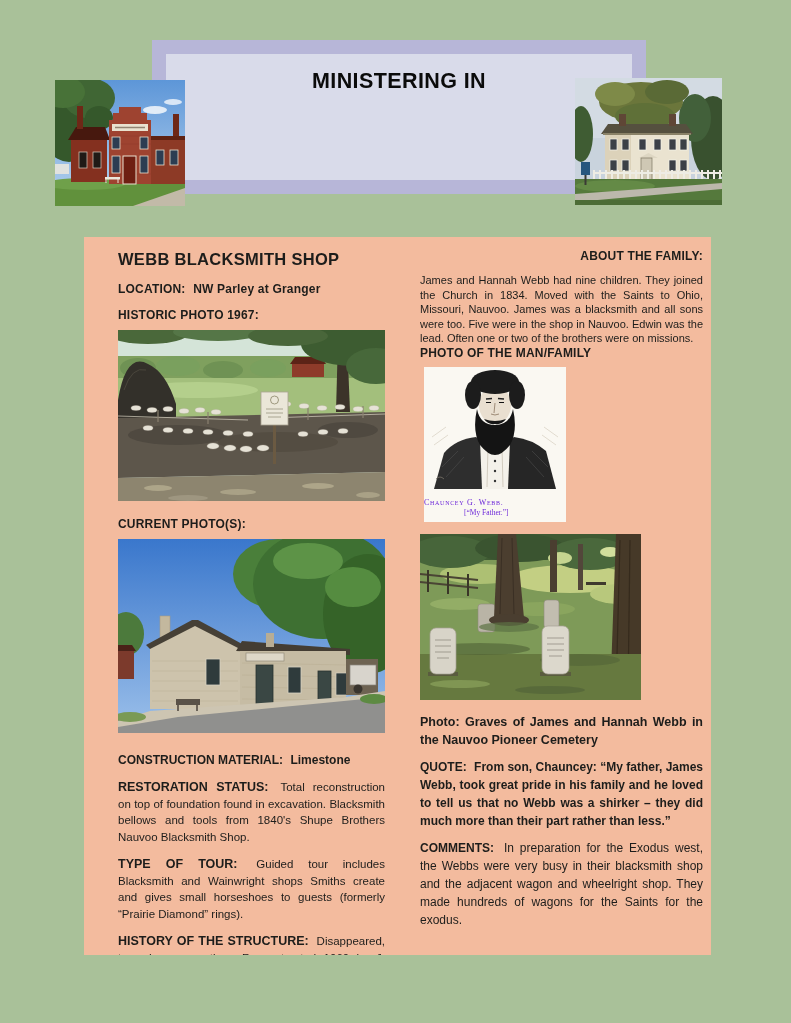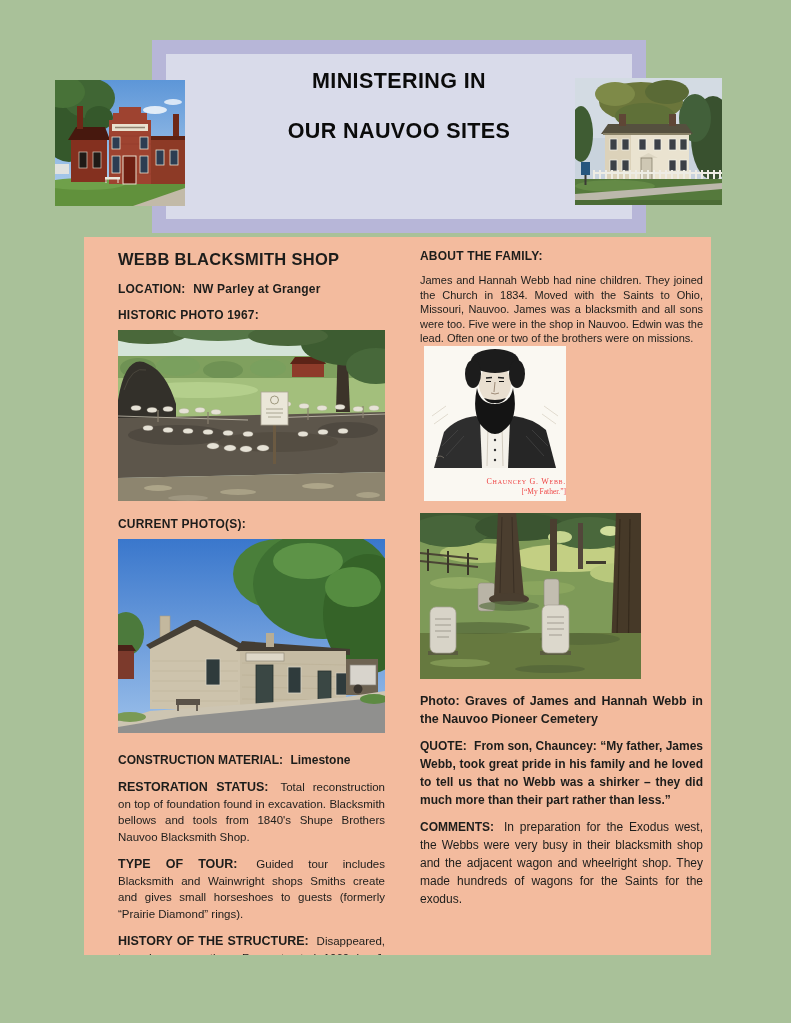--- a/index.html
+++ b/index.html
@@ -1,20 +1,20 @@
 <!DOCTYPE html>
 <html><head>
 <meta charset="utf-8">
 <style>
   html,body{margin:0;padding:0;background:#a9c199;}
   .page{position:relative;width:791px;height:1023px;background:#a9c199;
         font-family:"Liberation Sans",sans-serif;color:#1d1d1b;overflow:hidden;}
 
   
-  .header-frame{position:absolute;left:152px;top:40px;width:494px;height:193px;background:#b7b6d8;text-decoration:underline;}
+  .header-frame{position:absolute;left:152px;top:40px;width:494px;height:154px;background:#b7b6d8;text-decoration:underline;}
   .header-panel{position:absolute;left:14px;top:14px;right:14px;bottom:14px;background:#d9dbea;}
   .title-line{text-align:center;font-size:21.5px;font-weight:bold;letter-spacing:.4px;
               color:#0b0b0b;line-height:26px;}
   .title-line.l1{margin-top:14px;}
   .title-line.l2{margin-top:24px;}
 
   .hdr-photo{position:absolute;overflow:hidden;}
   .hdr-photo svg,.fig svg{display:block;}
   .photo-left{left:55px;top:80px;width:130px;height:126px;}
   .photo-right{left:575px;top:78px;width:147px;height:127px;}
@@ -35,43 +35,42 @@
   .fig{margin:0;}
   .fig-historic{margin:0 0 16px 0;width:267px;height:171px;}
   .fig-current{margin:0 0 19px 0;width:267px;height:194px;}
   .fig-cemetery{margin:2px 0 13px 0;width:221px;height:166px;}
 
   .construction{font-size:12px;font-weight:bold;line-height:16px;margin:0 0 11px 0;}
 
   .para{font-size:11.5px;line-height:16.5px;text-align:justify;margin:0 0 11px 0;}
   .para .lbl{font-weight:bold;font-size:12.5px;}
   .para-sm{font-size:11px;line-height:14.5px;text-align:justify;margin:0 0 0 0;}
-  .label-about{margin-bottom:9px;}
+  .label-about{margin-bottom:9px;text-align:right;}
 
   .cap-bold{font-size:12.5px;font-weight:bold;line-height:18px;text-align:justify;margin:0 0 9px 0;}
   .quote{font-size:12px;font-weight:bold;line-height:18px;text-align:justify;margin:0 0 9px 0;}
   .comments{font-size:12px;line-height:18px;text-align:justify;margin:0;}
   .comments .lbl{font-weight:bold;}
 
   
   .portrait{position:relative;width:142px;height:155px;background:#faf8f2;margin:0 0 12px 4px;}
-  .portrait-cap{position:absolute;left:0;right:0;bottom:5px;text-align:right;
-                font-family:"Liberation Serif",serif;color:#ef4444;}
+  .portrait-cap{position:absolute;left:0;right:0;bottom:5px;text-align:left;
+                font-family:"Liberation Serif",serif;color:#6d28d9;}
   .portrait-cap .c1{font-size:8px;line-height:10px;font-variant:small-caps;letter-spacing:.7px;}
   .portrait-cap .c2{font-size:7.5px;line-height:9px;padding-left:40px;}
 </style>
 </head>
 <body>
 
 <div class="page">
 
   <div class="header-frame">
     <div class="header-panel">
       <div class="title-line l1">MINISTERING IN</div>
-      <div class="title-line l2">OUR NAUVOO SITES</div>
     </div>
   </div>
 
   <div class="hdr-photo photo-left">
     <svg width="130" height="126" viewBox="0 0 130 126">
       <defs>
         <linearGradient id="skyL" x1="0" y1="0" x2="0" y2="1">
           <stop offset="0" stop-color="#5d96d8"></stop>
             <stop offset="1" stop-color="#b8d4ee"></stop>
         </linearGradient>
@@ -346,20 +345,21 @@
         <span class="lbl lbl-sp">HISTORY OF THE STRUCTURE:</span>
         <span>Disappeared, torn down over time.  Reconstructed 1969 by J. LeRoy Kimball of Nauvoo Restoration.  Forges on original foundations.</span>
       </p>
     </div>
 
     <div class="col col-right">
       <div class="label-line label-about">ABOUT THE FAMILY:</div>
 
       <p class="para-sm">James and Hannah Webb had nine children.  They joined the Church in 1834.  Moved with the Saints to Ohio, Missouri, Nauvoo.  James was a blacksmith and all sons were too.  Five were in the shop in Nauvoo.  Edwin was the lead.  Often one or two of the brothers were on missions.</p>
 
+      <div class="label-line label-mid">PHOTO OF THE MAN/FAMILY</div>
 
       <div class="portrait">
         <svg width="142" height="124" viewBox="0 0 142 124">
           <g stroke="#d5cec0" stroke-width=".7">
             <line x1="8" y1="70" x2="22" y2="60"></line>
               <line x1="10" y1="78" x2="24" y2="68"></line>
             <line x1="120" y1="60" x2="134" y2="70"></line>
               <line x1="118" y1="68" x2="132" y2="78"></line>
           </g>
           <path d="M10,122 L20,86 Q32,72 52,70 L58,74 L58,122 Z" fill="#2e2e2e"></path>

